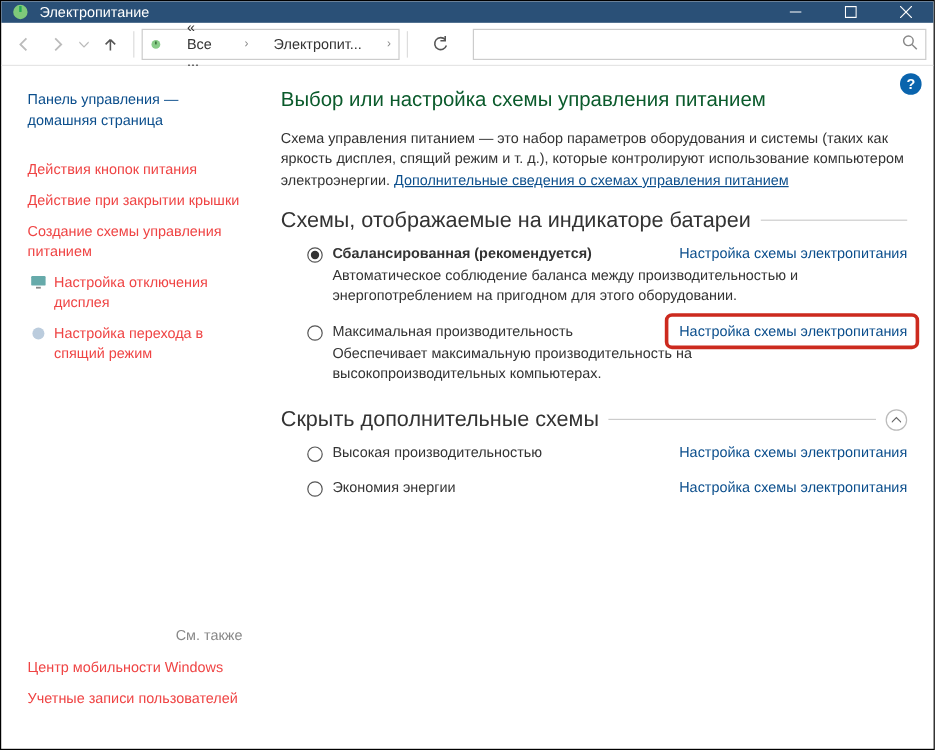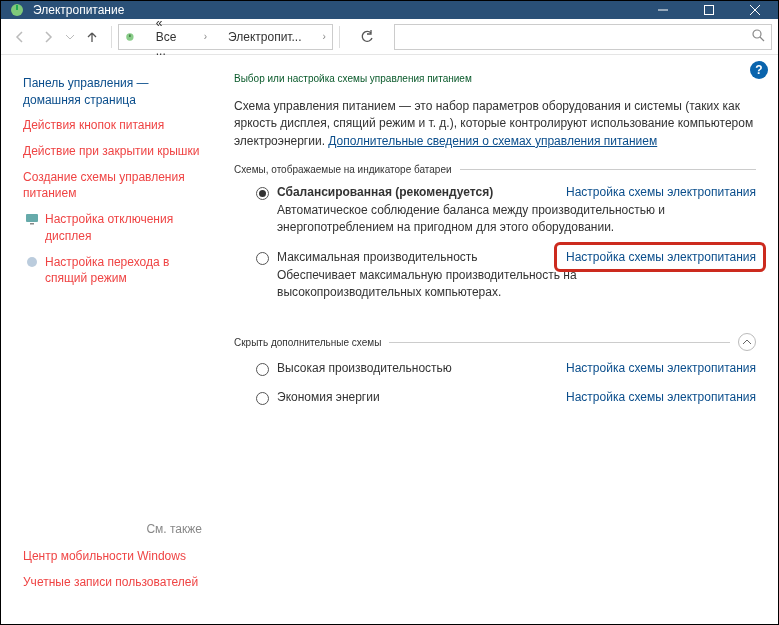--- a/index.html
+++ b/index.html
@@ -58,40 +58,40 @@
   .searchbox .search-icon { margin-left:auto; }
   .body {
     display:flex; height: calc(100% - 68px);
   }
   .sidebar {
     width: 215px;
     padding: 20px 14px 10px 22px;
     display:flex; flex-direction:column;
     font-size:12px;
   }
-  .sidebar .home-link { color:#0b4e8c; margin-bottom:8px; line-height:1.4; }
+  .sidebar .home-link { color:#0b4e8c; margin-bottom:24px; line-height:1.4; }
   .side-link { color:#ef4444; margin-bottom:10px; line-height:1.35; display:flex; gap:6px; }
   .side-icon { width:14px; height:14px; flex:0 0 14px; margin-top:1px; margin-left:-18px; }
   .side-link.with-icon { margin-left:20px; }
   .spacer { flex:1; }
   .see-also { color:#888; margin-bottom:12px;text-align:right; }
   .main {
     flex:1; padding: 18px 22px 10px 18px; position:relative;
     color:#333;
   }
   .help-icon {
     position:absolute; top:6px; right:10px;
     width:18px; height:18px; border-radius:50%; background:#0a64ad; color:#fff;
     display:flex; align-items:center; justify-content:center; font-size:12px; font-weight:bold;
   }
-  h1 { font-size:10px; color:#0a5a2b; font-weight:400; margin:0 0 14px 0; }
+  h1 { font-size:17px; color:#0a5a2b; font-weight:400; margin:0 0 14px 0; }
   .intro { font-size:12px; line-height:1.45; margin-bottom:14px; }
   .intro a { color:#0b4e8c; text-decoration:underline; }
   .group-label {
-    font-size:10px; color:#333; position:relative; margin-bottom:10px;
+    font-size:18px; color:#333; position:relative; margin-bottom:10px;
     display:flex; align-items:center; gap:8px;
   }
   .group-label .line { flex:1; height:1px; background:#ccc; }
   .plan {
     padding-left: 22px; margin-bottom:14px; position:relative;
   }
   .plan-row { display:flex; align-items:flex-start; }
   .radio {
     width:13px; height:13px; border:1px solid #555; border-radius:50%;
     margin-right:8px; margin-top:2px; flex:0 0 13px; position:relative;
@@ -250,21 +250,21 @@
     <div class="plan" style="position:relative;">
       <div class="plan-row">
         <span class="radio"></span>
         <span class="plan-name">Максимальная производительность</span>
         <span class="plan-link" style="position:relative;">Настройка схемы электропитания</span>
       </div>
       <div class="plan-desc">Обеспечивает максимальную производительность на высокопроизводительных компьютерах.</div>
       <div class="highlight-box" style="top:-8px; right:-10px; width:212px; height:30px;"></div>
     </div>
 
-    <div class="group-label hide" style="margin-top:33px;justify-content:flex-end;">
+    <div class="group-label hide" style="margin-top:20px;justify-content:flex-end;">
       <span>Скрыть дополнительные схемы</span>
       <span class="line"></span>
       <span class="collapse-btn">
         <svg width="8" height="8">
             <path d="M0 6 L4 2 L8 6" fill="none" stroke="#666" stroke-width="1"></path>
           </svg>
       </span>
     </div>
 
     <div class="plan">

